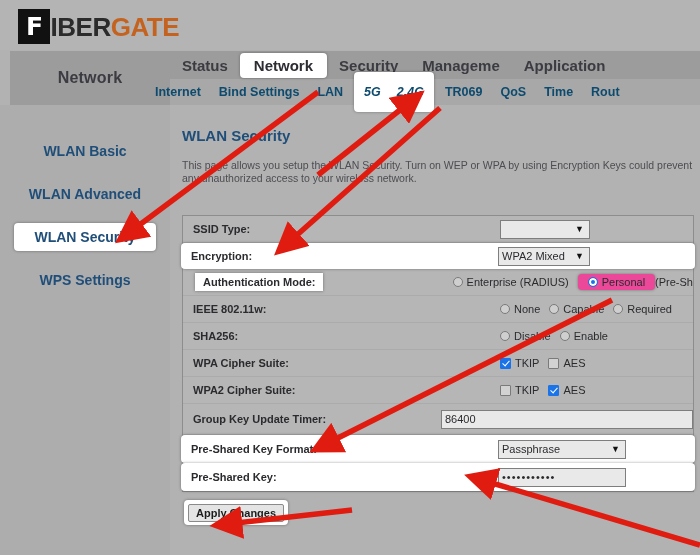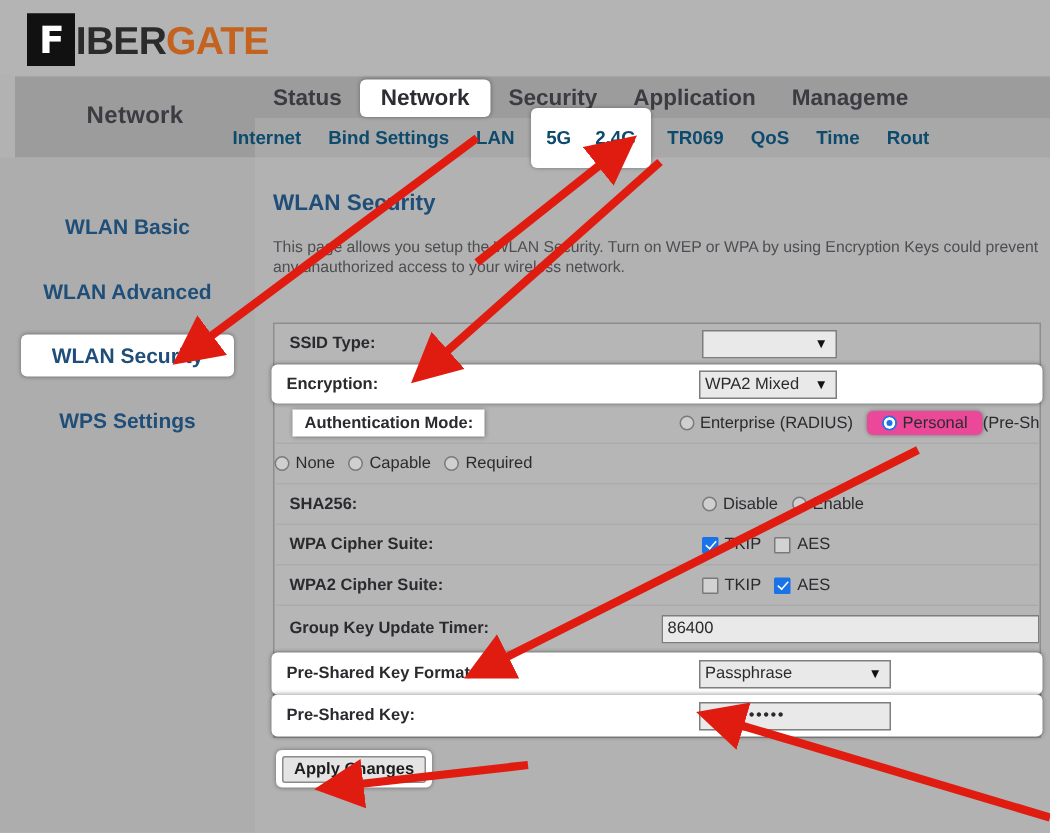--- a/index.html
+++ b/index.html
@@ -124,21 +124,21 @@
   }
   .subgroup-sel {
     background: #ffffff;
     border-radius: 4px;
     box-shadow: 0 0 3px rgba(0,0,0,.35);
     display: flex;
     align-items: center;
     padding: 1px 2px;
     margin: 0 2px;
   }
-  .subgroup-sel .subtab { padding: 12px 8px; }
+  .subgroup-sel .subtab { padding: 12px 8px; font-style: italic; }
 
   
   .sidebar {
     position: absolute;
     left: 0; top: 105px;
     width: 170px; height: 450px;
     background: #adadad;
   }
   .side-item {
     color: #1f4e79;
@@ -185,20 +185,21 @@
     width: 510px;
     border: 1px solid #8d8d8d;
     background: #b6b6b6;
   }
   .row {
     display: flex;
     align-items: center;
     height: 26px;
     border-bottom: 1px solid #ababab;
     position: relative;
+    gap: 32px;
   }
   .row:last-child { border-bottom: none; }
   .row .lbl {
     width: 285px;
     padding-left: 10px;
     font-size: 11px;
     font-weight: bold;
     color: #2b2b2f;
     box-sizing: border-box;
     white-space: nowrap;
@@ -374,22 +375,22 @@
     <div class="nav-sub-bg"></div>
 
     <div class="nav-left-panel">
       <span>Network</span>
     </div>
 
     <div class="nav-tabs">
       <div class="tab">Status</div>
       <div class="tab sel">Network</div>
       <div class="tab">Security</div>
+      <div class="tab">Manageme</div>
       <div class="tab">Application</div>
-      <div class="tab">Manageme</div>
     </div>
 
     <div class="nav-sub">
       <div class="subtab">Internet</div>
       <div class="subtab">Bind Settings</div>
       <div class="subtab">LAN</div>
       <div class="subgroup-sel">
         <div class="subtab">5G</div>
         <div class="subtab">2.4G</div>
       </div>
@@ -453,20 +454,21 @@
           </span>
           <span class="hl-pill">
             <span class="radio on"></span>
             <span>Personal</span>
           </span>
           <span style="margin-left:0">(Pre-Sh</span>
         </div>
       </div>
 
       <div class="row">
+        <div class="lbl">IEEE 802.11w:</div>
         <div class="val">
           <span class="opt">
             <span class="radio"></span>
             <span>None</span>
           </span>
           <span class="opt">
             <span class="radio"></span>
             <span>Capable</span>
           </span>
           <span class="opt">

